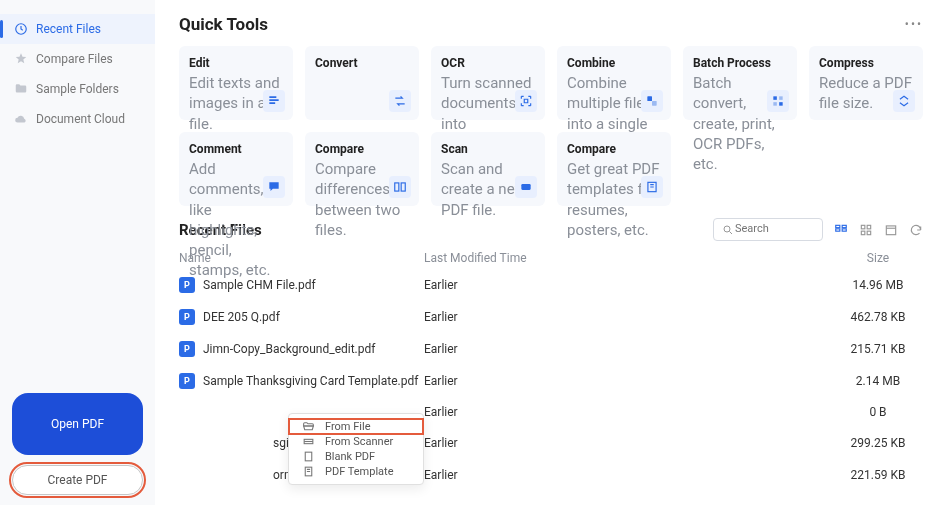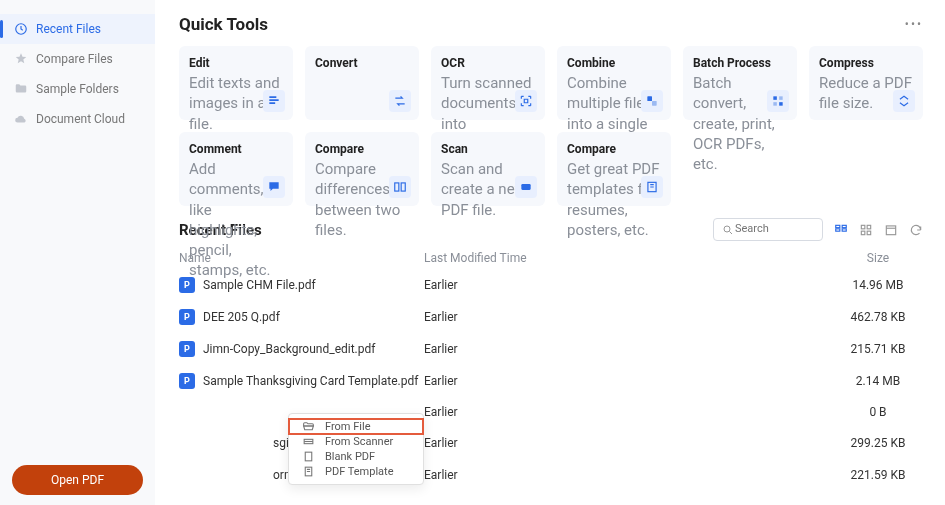--- a/index.html
+++ b/index.html
@@ -5,21 +5,21 @@
 * { box-sizing: border-box; margin: 0; padding: 0; font-family: -apple-system, BlinkMacSystemFont, "Segoe UI", Roboto, Arial, sans-serif; }
 body { width: 945px; height: 505px; background: #fff; display: flex; font-size: 12px; color: #333; overflow: hidden; }
 
 .sidebar { width: 155px; background: #f8f9fb; display: flex; flex-direction: column; padding-top: 14px; }
 .side-item { display: flex; align-items: center; gap: 8px; padding: 8px 14px; color: #777; cursor: pointer; position: relative; }
 .side-item.active { color: #2b6be6; background: #eef3fd; }
 .side-item.active::before { content:""; position:absolute; left:0; top:6px; bottom:6px; width:3px; background:#2b6be6; border-radius:2px; }
 .side-ic { width:14px; height:14px; display:inline-flex; align-items:center; justify-content:center; }
 .side-spacer { flex: 1; }
 .side-buttons { padding: 10px 12px 10px 12px; display:flex; flex-direction:column; gap:10px; }
-.btn-primary { background:#c2410c; color:#fff; border:none; border-radius:16px; padding:8px 0; font-size:12px; cursor:pointer; }
+.btn-primary { background:#1d4ed8; color:#fff; border:none; border-radius:16px; padding:24px 0; font-size:12px; cursor:pointer; }
 .btn-outline { background:#fff; color:#555; border:1px solid #c7c7c7; border-radius:16px; padding:7px 0; font-size:12px; cursor:pointer; }
 .red-outline { outline: 2px solid #e45b3c; outline-offset: 1px; }
 
 .main { flex:1; padding: 14px 22px 0 24px; overflow:hidden; position:relative; }
 .header { display:flex; align-items:center; justify-content:space-between; margin-bottom:12px; }
 .header h1 { font-size:17px; font-weight:700; color:#222; }
 .dots { color:#888; letter-spacing:2px; cursor:pointer; }
 
 .tools-grid { display:grid; grid-template-columns: repeat(6, 1fr); gap:12px; margin-bottom:8px; }
 .tool { background:#f6f8fc; border-radius:6px; padding:10px 10px; height:74px; position:relative; cursor:pointer; }
@@ -80,20 +80,21 @@
     <span class="side-ic">
         <svg width="14" height="14" viewBox="0 0 24 24" fill="#c3c7cf">
           <path d="M6 18a4 4 0 010-8 6 6 0 0111.5 1.5A3.5 3.5 0 0118 18z"></path>
         </svg>
       </span>
     <span>Document Cloud</span>
   </div>
   <div class="side-spacer"></div>
   <div class="side-buttons">
     <button class="btn-primary">Open PDF</button>
+    <button class="btn-outline red-outline">Create PDF</button>
   </div>
 </div>
 
 <div class="main">
   <div class="header">
     <h1>Quick Tools</h1>
     <span class="dots">•••</span>
   </div>
 
   <div class="tools-grid">

